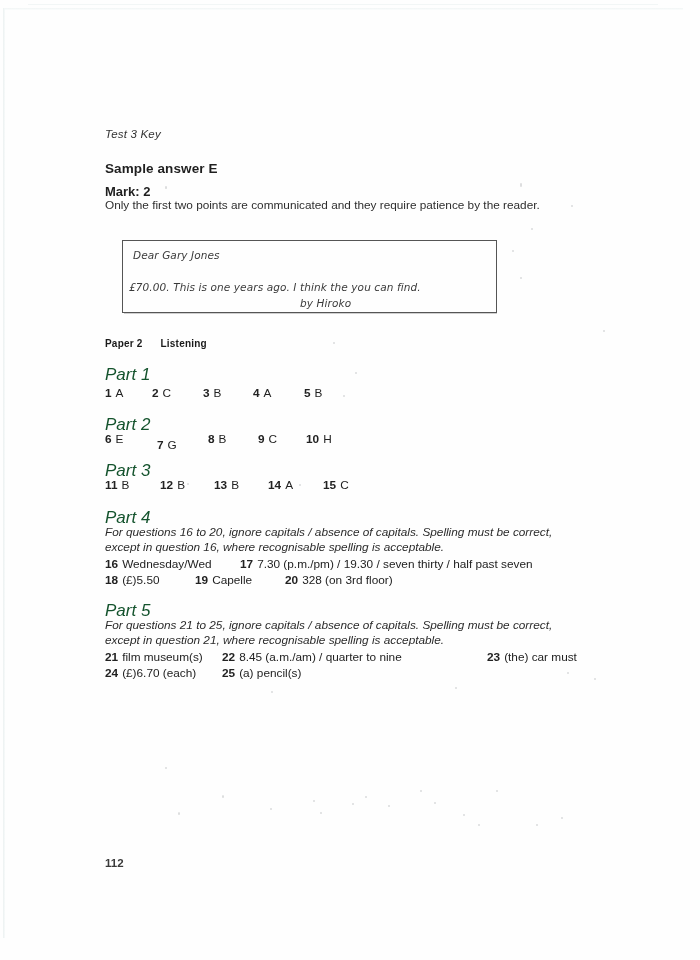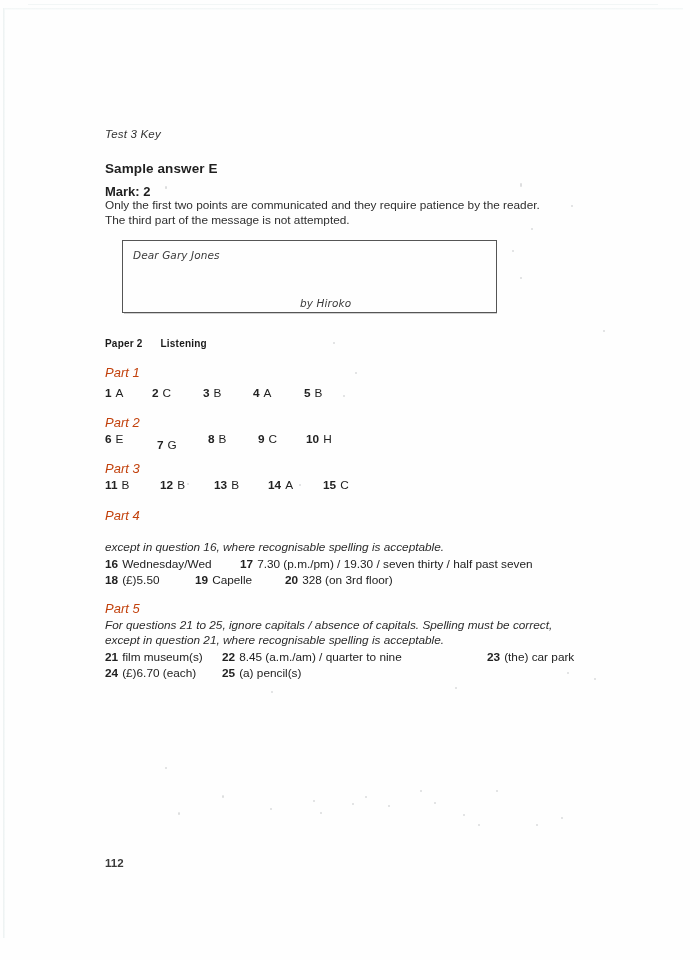--- a/index.html
+++ b/index.html
@@ -112,22 +112,22 @@
     font-size: 10px;
     letter-spacing: .2px;
     color: #1a1a1a;
   }
   .paper-head .gap { display: inline-block; width: 18px; }
 
   .part-label {
     position: absolute;
     left: 105px;
     font-style: italic;
-    font-size: 13px;
-    color: #c2410c;
+    font-size: 17px;
+    color: #14532d;
   }
 
   .rubric {
     position: absolute;
     left: 105px;
     font-style: italic;
     font-size: 11.8px;
     line-height: 15px;
     color: #2b2b2b;
     white-space: nowrap;
@@ -164,24 +164,24 @@
 
   <div class="content">
 
     <div class="run-head">Test 3 Key</div>
 
     <div class="sample-head">Sample answer E</div>
 
     <div class="mark-line">Mark: 2</div>
 
     <div class="body-line l1">Only the first two points are communicated and they require patience by the reader.</div>
-    <div class="body-line l2">The third part of the message is not attempted.</div>
 
     <div class="hand-box"></div>
     <div class="hand h1">Dear Gary Jones</div>
+    <div class="hand h3">£70.00. This is one years ago. I think the you can find.</div>
     <div class="hand h4">by Hiroko</div>
 
     <div class="paper-head">
       <span>Paper 2</span><span class="gap"></span><span>Listening</span>
     </div>
 
     <div class="part-label" style="top:365px">Part 1</div>
     <div class="cell" style="left:105px; top:386px"><span class="num">1</span><span>A</span></div>
     <div class="cell" style="left:152px; top:386px"><span class="num">2</span><span>C</span></div>
     <div class="cell" style="left:203px; top:386px"><span class="num">3</span><span>B</span></div>
@@ -196,33 +196,34 @@
     <div class="cell" style="left:306px; top:432px"><span class="num">10</span><span>H</span></div>
 
     <div class="part-label" style="top:461px">Part 3</div>
     <div class="cell" style="left:105px; top:478px"><span class="num">11</span><span>B</span></div>
     <div class="cell" style="left:160px; top:478px"><span class="num">12</span><span>B</span></div>
     <div class="cell" style="left:214px; top:478px"><span class="num">13</span><span>B</span></div>
     <div class="cell" style="left:268px; top:478px"><span class="num">14</span><span>A</span></div>
     <div class="cell" style="left:323px; top:478px"><span class="num">15</span><span>C</span></div>
 
     <div class="part-label" style="top:508px">Part 4</div>
+    <div class="rubric" style="top:525px">For questions 16 to 20, ignore capitals / absence of capitals. Spelling must be correct,</div>
     <div class="rubric" style="top:540px">except in question 16, where recognisable spelling is acceptable.</div>
     <div class="cell" style="left:105px; top:557px"><span class="num">16</span><span>Wednesday/Wed</span></div>
     <div class="cell" style="left:240px; top:557px"><span class="num">17</span><span>7.30 (p.m./pm) / 19.30 / seven thirty / half past seven</span></div>
     <div class="cell" style="left:105px; top:573px"><span class="num">18</span><span>(£)5.50</span></div>
     <div class="cell" style="left:195px; top:573px"><span class="num">19</span><span>Capelle</span></div>
     <div class="cell" style="left:285px; top:573px"><span class="num">20</span><span>328 (on 3rd floor)</span></div>
 
     <div class="part-label" style="top:601px">Part 5</div>
     <div class="rubric" style="top:618px">For questions 21 to 25, ignore capitals / absence of capitals. Spelling must be correct,</div>
     <div class="rubric" style="top:633px">except in question 21, where recognisable spelling is acceptable.</div>
     <div class="cell" style="left:105px; top:650px"><span class="num">21</span><span>film museum(s)</span></div>
     <div class="cell" style="left:222px; top:650px"><span class="num">22</span><span>8.45 (a.m./am) / quarter to nine</span></div>
-    <div class="cell" style="left:487px; top:650px"><span class="num">23</span><span>(the) car park</span></div>
+    <div class="cell" style="left:487px; top:650px"><span class="num">23</span><span>(the) car must</span></div>
     <div class="cell" style="left:105px; top:666px"><span class="num">24</span><span>(£)6.70 (each)</span></div>
     <div class="cell" style="left:222px; top:666px"><span class="num">25</span><span>(a) pencil(s)</span></div>
 
     <div class="page-num">112</div>
 
     <div class="speck" style="left:165px; top:186px; width:1.5px; height:3px;"></div>
     <div class="speck" style="left:520px; top:183px; width:1.5px; height:4px;"></div>
     <div class="speck" style="left:571px; top:205px; width:2px; height:2px;"></div>
     <div class="speck" style="left:531px; top:228px; width:2px; height:2px;"></div>
     <div class="speck" style="left:512px; top:250px; width:2px; height:2px;"></div>

